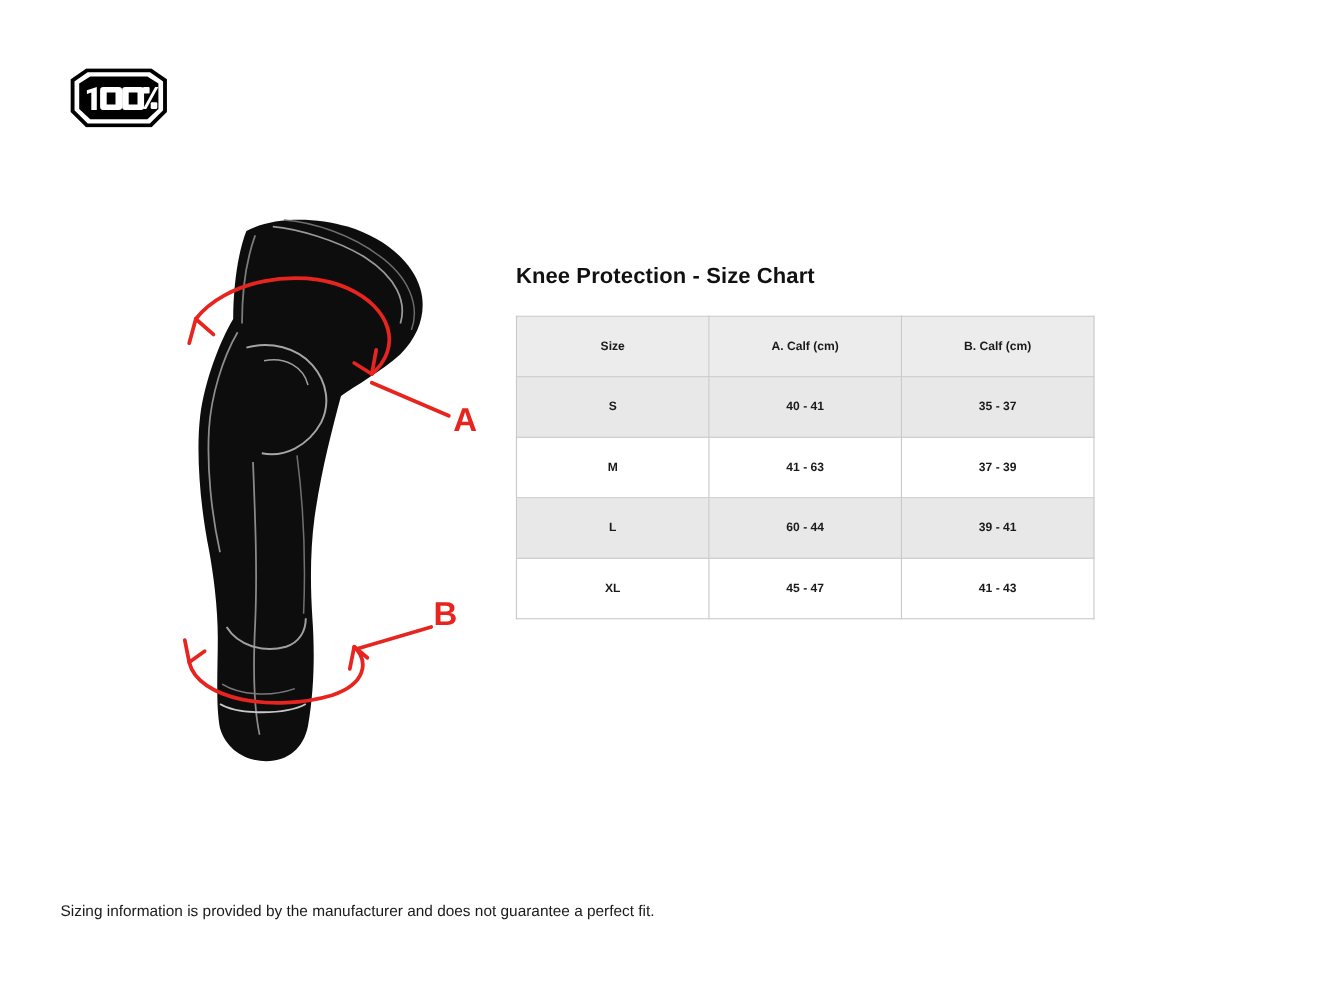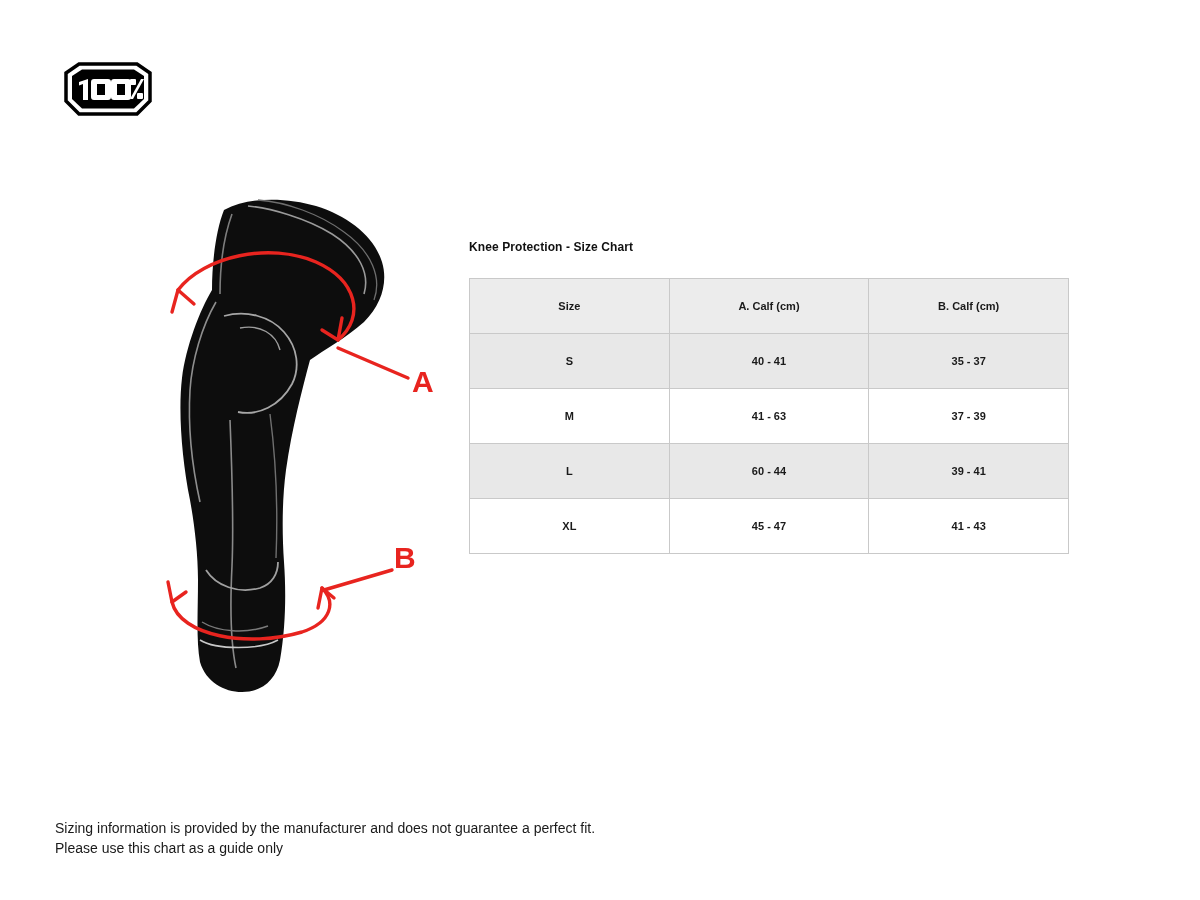--- a/index.html
+++ b/index.html
@@ -35,29 +35,29 @@
   }
 
   
   .chart-block {
     position: absolute;
     left: 469px;
     top: 240px;
     width: 602px;
   }
   .chart-title {
-    font-size: 12px;
+    font-size: 20px;
     font-weight: bold;
     letter-spacing: 0.1px;
     margin: 0 0 24px 0;
     color: #111111;
   }
   table.size-table {
     border-collapse: collapse;
-    width: 600px;
+    width: 526px;
     table-layout: fixed;
   }
   table.size-table td,
   table.size-table th {
     border: 1px solid #c9c9c9;
     height: 54px;
     text-align: center;
     vertical-align: middle;
     font-size: 11px;
     font-weight: bold;
@@ -199,14 +199,13 @@
         <td>XL</td>
         <td>45 - 47</td>
         <td>41 - 43</td>
       </tr>
     </tbody>
   </table>
 </div>
 
 <div class="footer">
   <div>Sizing information is provided by the manufacturer and does not guarantee a perfect fit.</div>
-  <div>Please use this chart as a guide only</div>
 </div>
 
 </body></html>

